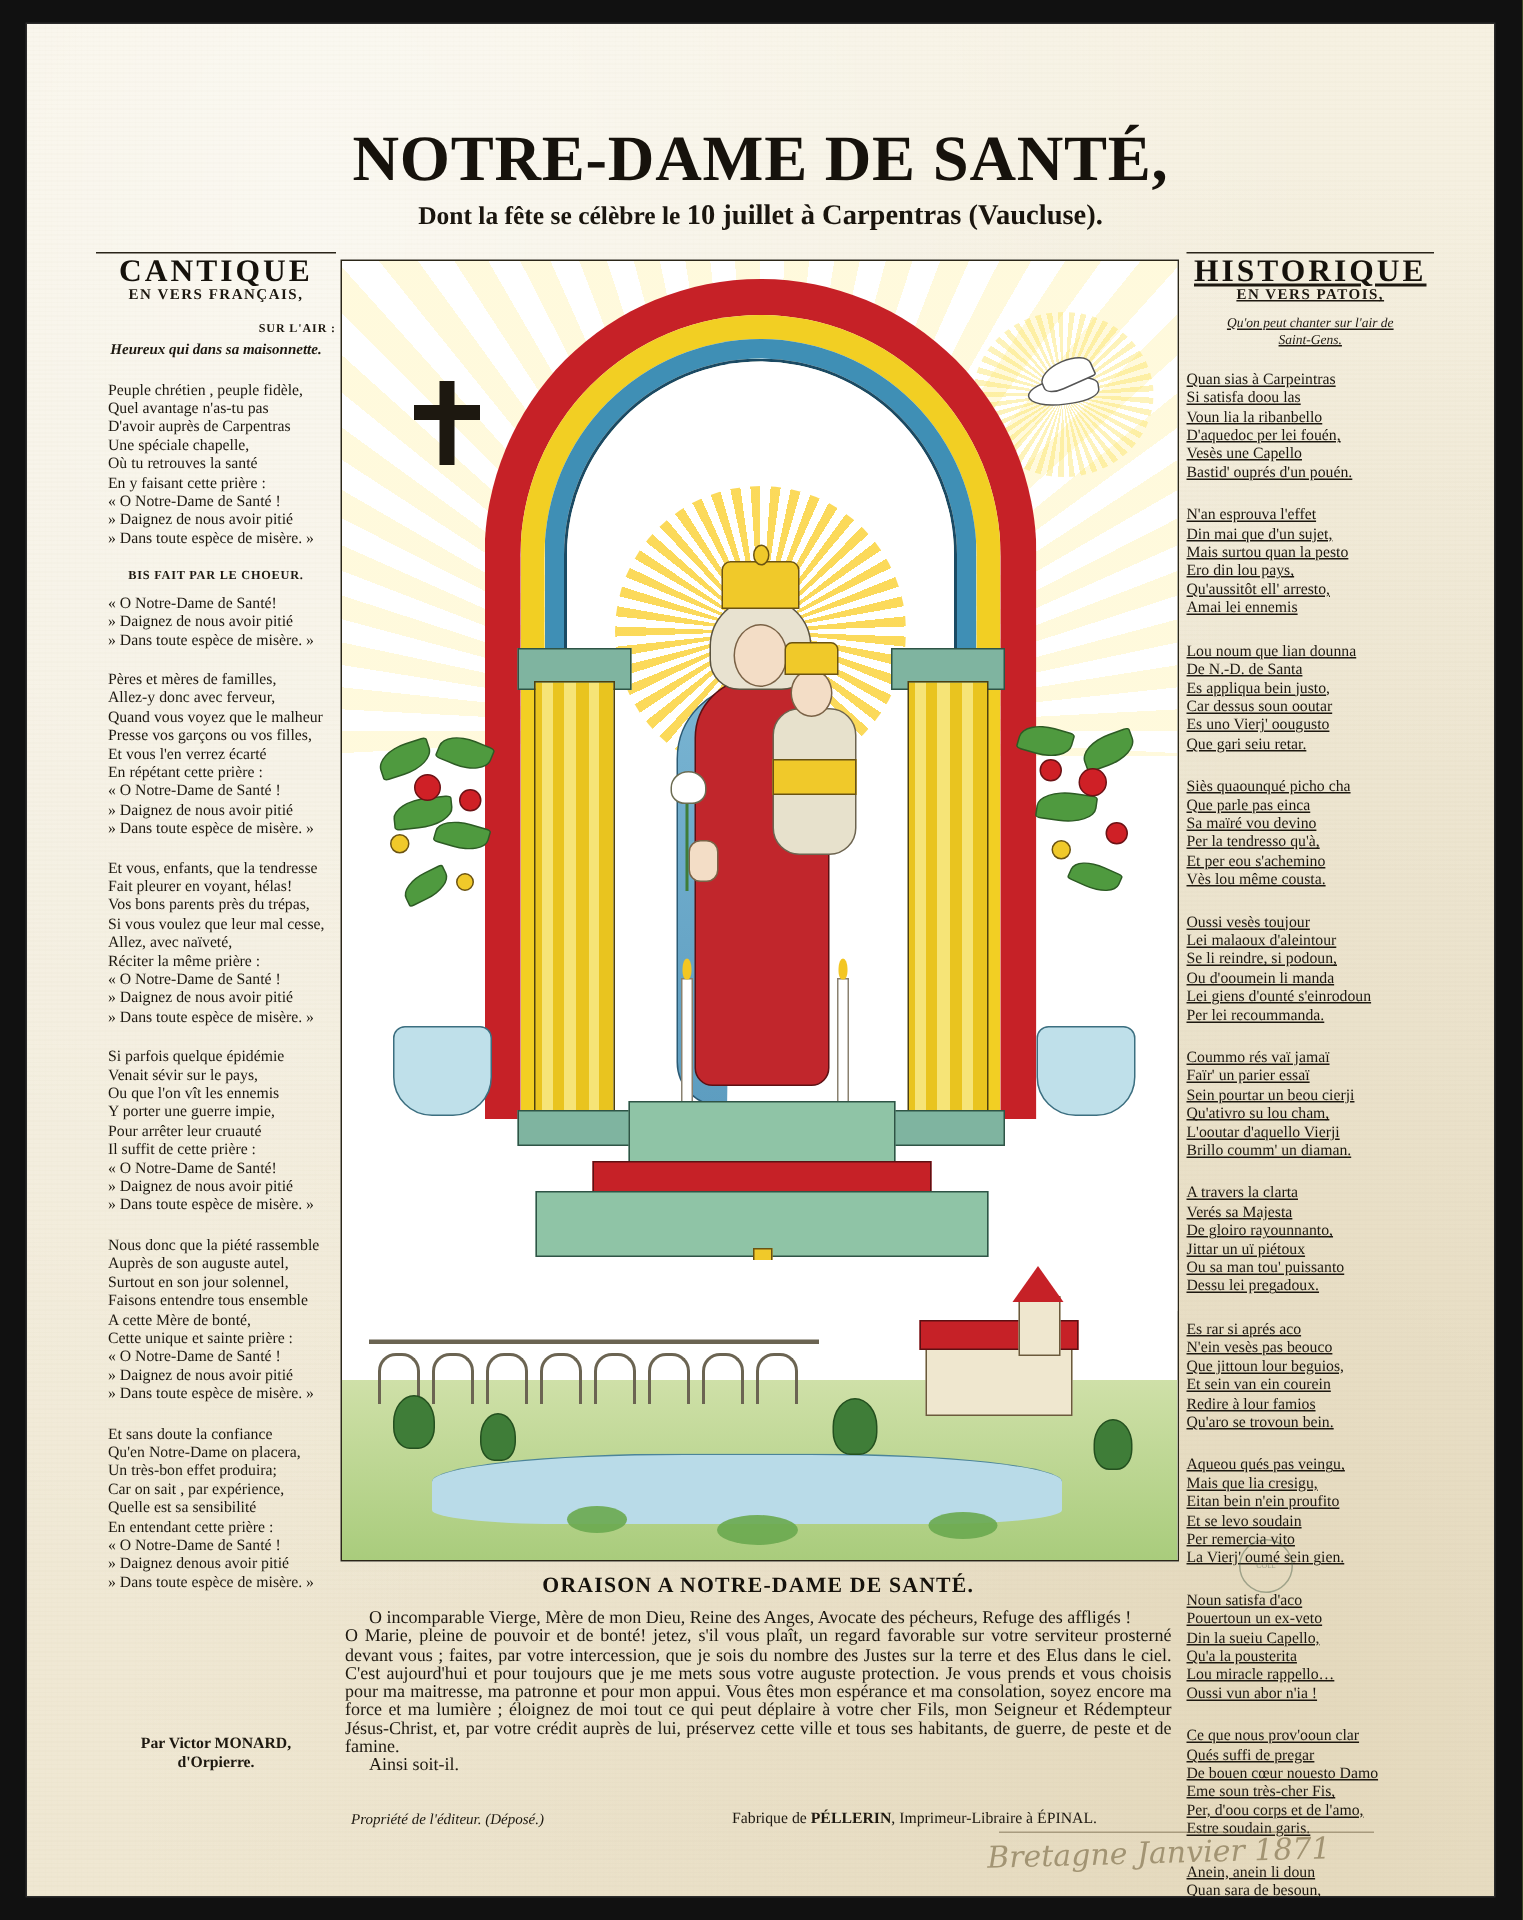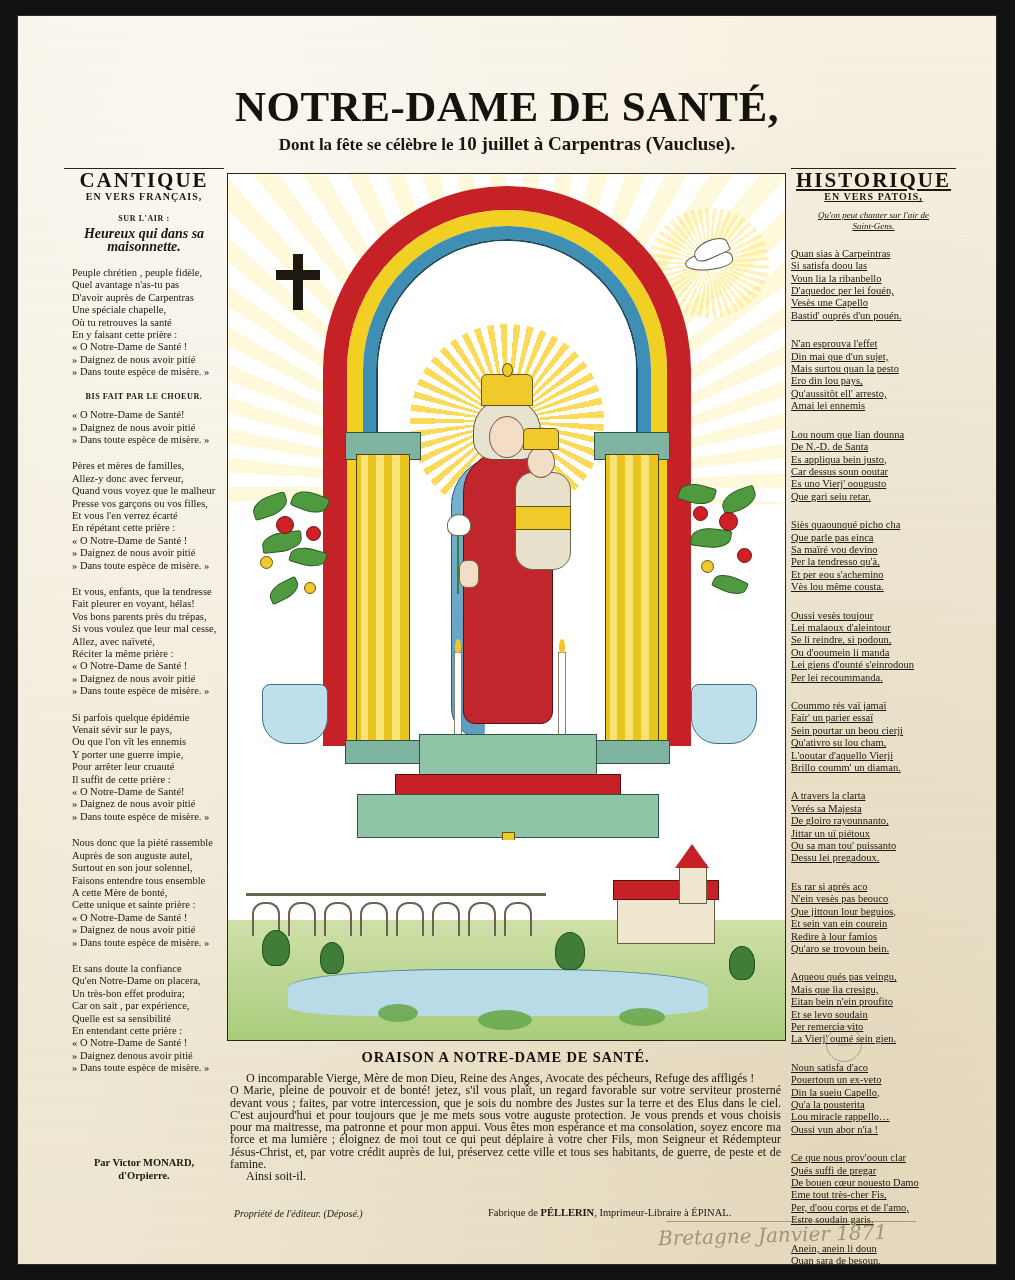--- a/index.html
+++ b/index.html
@@ -23,22 +23,22 @@
   .subtitle .big{font-size:19px;}
   .rule{position:absolute;background:#2a2419;}
   
   .col{position:absolute;font-size:10.5px;line-height:12.4px;color:#1d1810;}
   .col-left{left:46px;top:158px;width:160px;text-align:center;}
   .col-right{right:40px;top:158px;width:165px;text-align:left;text-decoration:underline;}
   .colhead{font-family:"Liberation Serif",serif;font-weight:bold;font-size:21px;letter-spacing:2px;
     text-align:center;color:#16120c;}
   .colsub{font-weight:bold;font-size:10px;letter-spacing:1px;text-align:center;margin-top:5px;}
   .colsub2{font-size:9px;font-style:italic;text-align:center;margin-top:6px;line-height:11px;}
-  .airline{font-size:8px;font-weight:bold;letter-spacing:.6px;text-align:center;margin-top:9px;}
-  .airtitle{font-size:14px;font-weight:bold;font-style:italic;text-align:center;margin-top:3px;}
+  .airline{font-size:8px;font-weight:bold;letter-spacing:.6px;text-align:right;margin-top:9px;}
+  .airtitle{font-size:10px;font-weight:bold;font-style:italic;text-align:center;margin-top:3px;}
   .stanza{margin-top:14px;text-align:left;padding-left:8px;}
   .stanza div{white-space:nowrap;}
   .refrain{font-size:8.2px;font-weight:bold;letter-spacing:.5px;text-align:center;margin-top:12px;}
   .right-stanza{margin-top:16px;}
   .right-stanza div{white-space:nowrap;}
   .signature{position:absolute;left:46px;top:1140px;width:160px;text-align:center;
     font-size:10.5px;font-weight:bold;line-height:13px;color:#1d1810;}
   
   .plate{position:absolute;left:209px;top:157px;width:557px;height:866px;border:1.6px solid #2b2618;
     background:#ffffff;overflow:hidden;}
@@ -332,21 +332,21 @@
       <div>Pouertoun un ex-veto</div>
       <div>Din la sueiu Capello,</div>
       <div>Qu'a la pousterita</div>
       <div>Lou miracle rappello…</div>
       <div>Oussi vun abor n'ia !</div>
     </div>
     <div class="right-stanza">
       <div>Ce que nous prov'ooun clar</div>
       <div>Qués suffi de pregar</div>
       <div>De bouen cœur nouesto Damo</div>
-      <div>Eme tout très-cher Fis,</div>
+      <div>Eme soun très-cher Fis,</div>
       <div>Per, d'oou corps et de l'amo,</div>
       <div>Estre soudain garis.</div>
     </div>
     <div class="right-stanza">
       <div>Anein, anein li doun</div>
       <div>Quan sara de besoun,</div>
 
     </div>
   </div>
 

